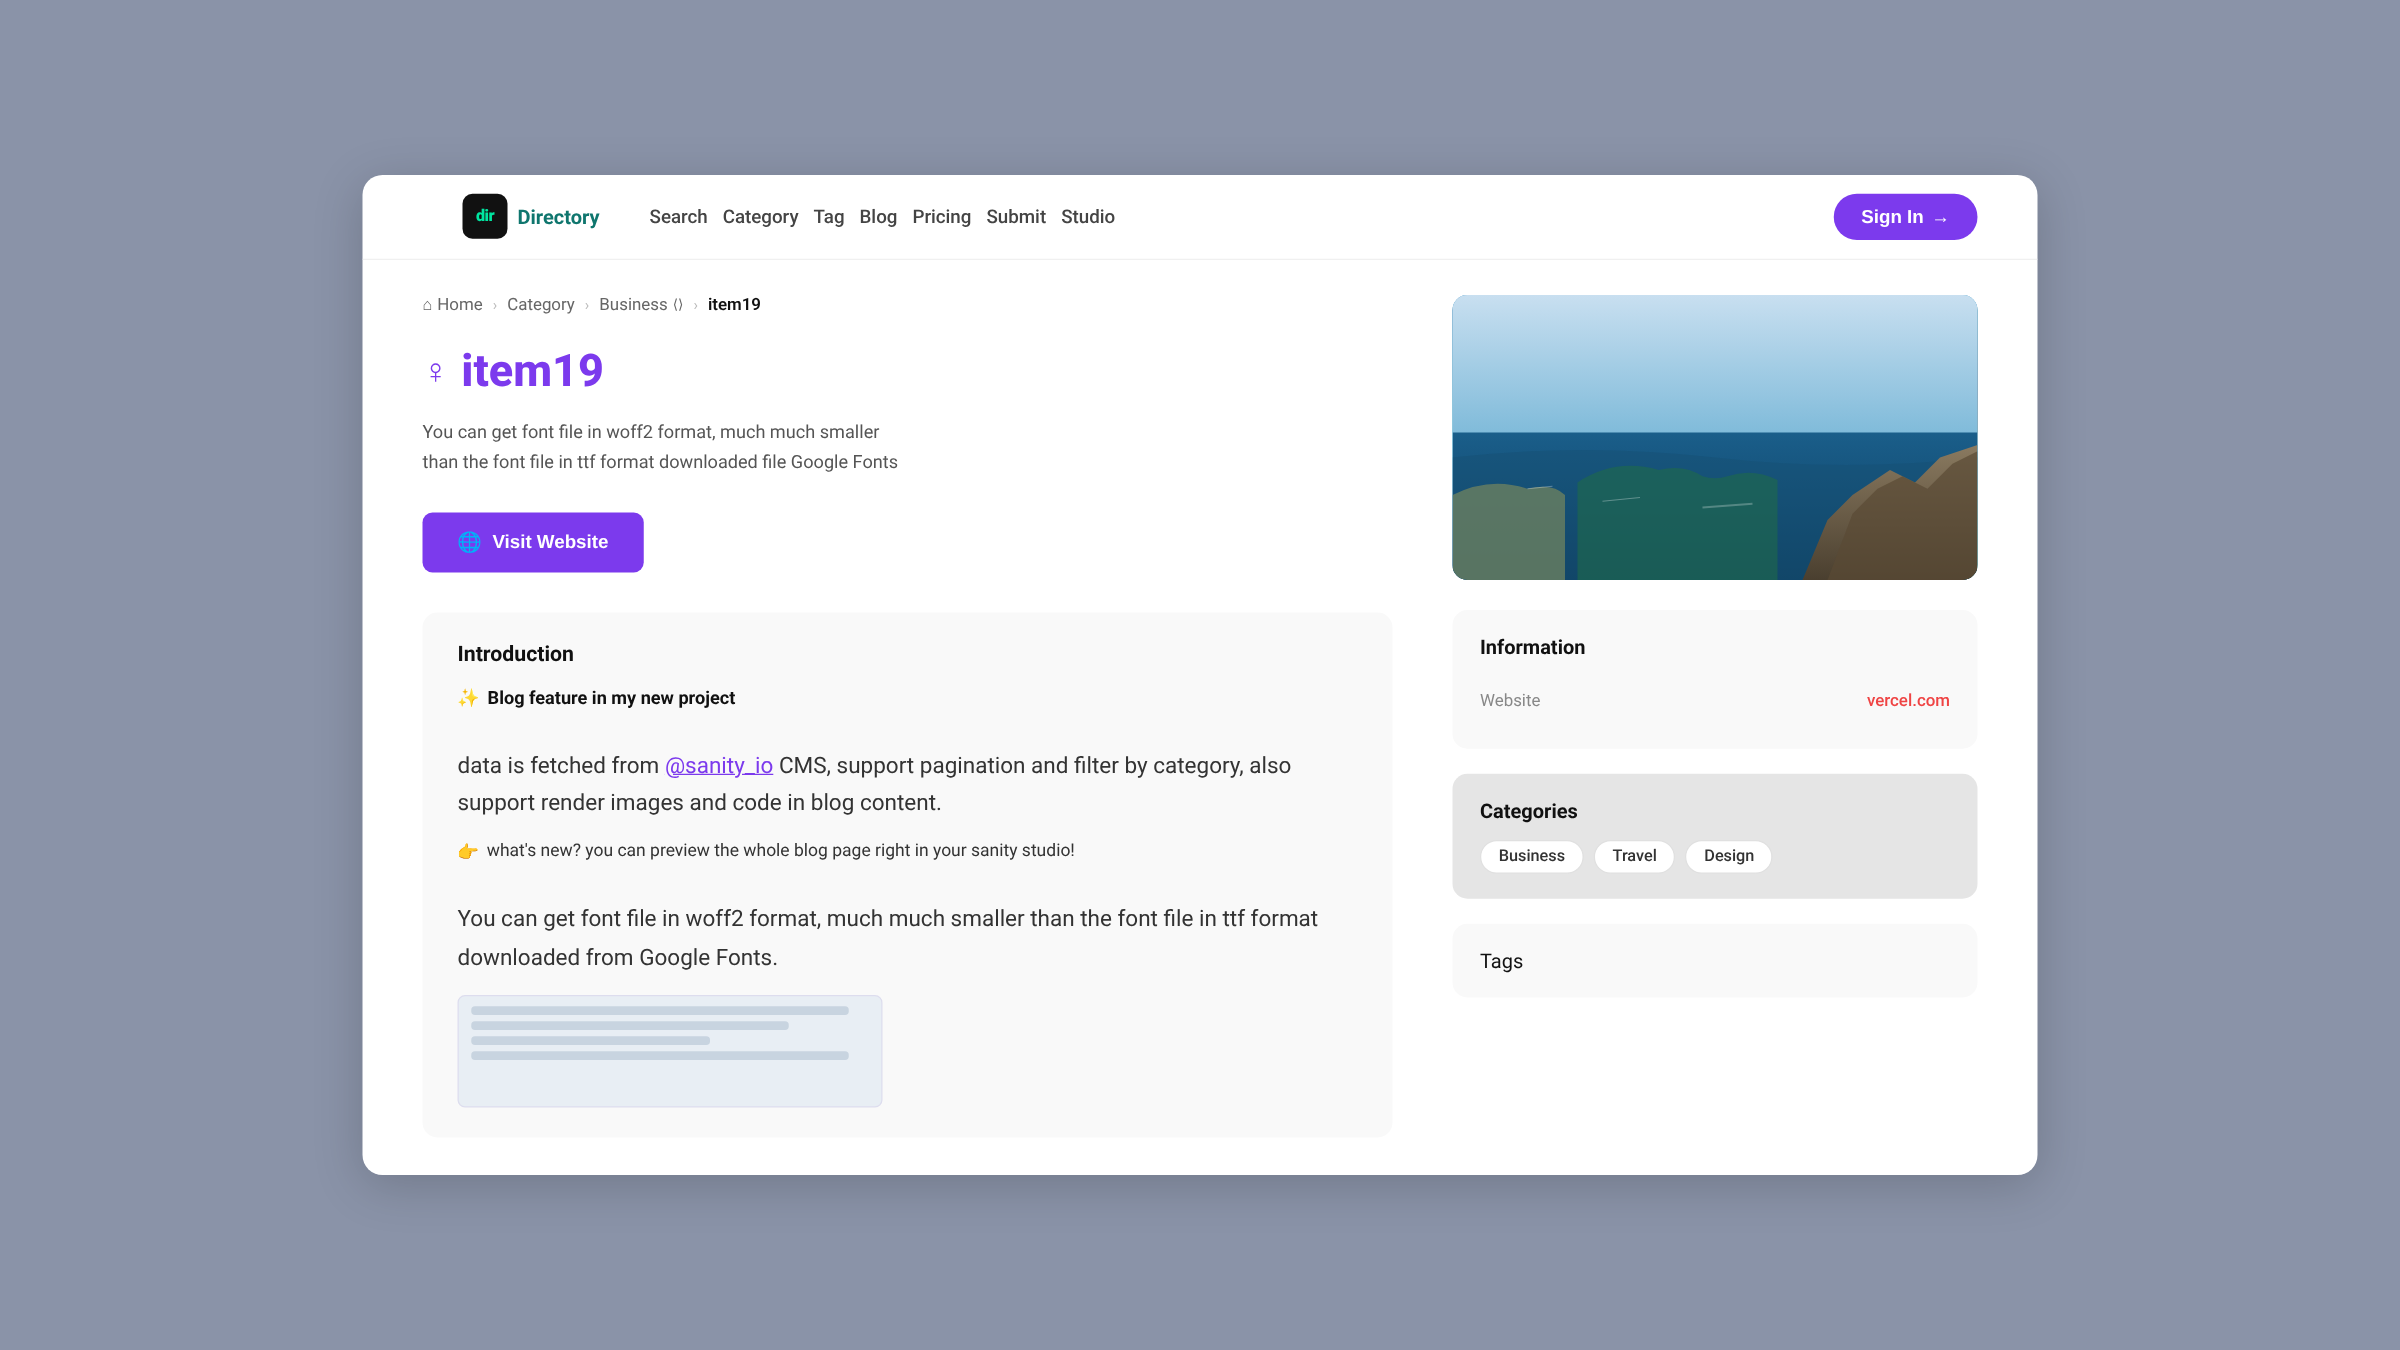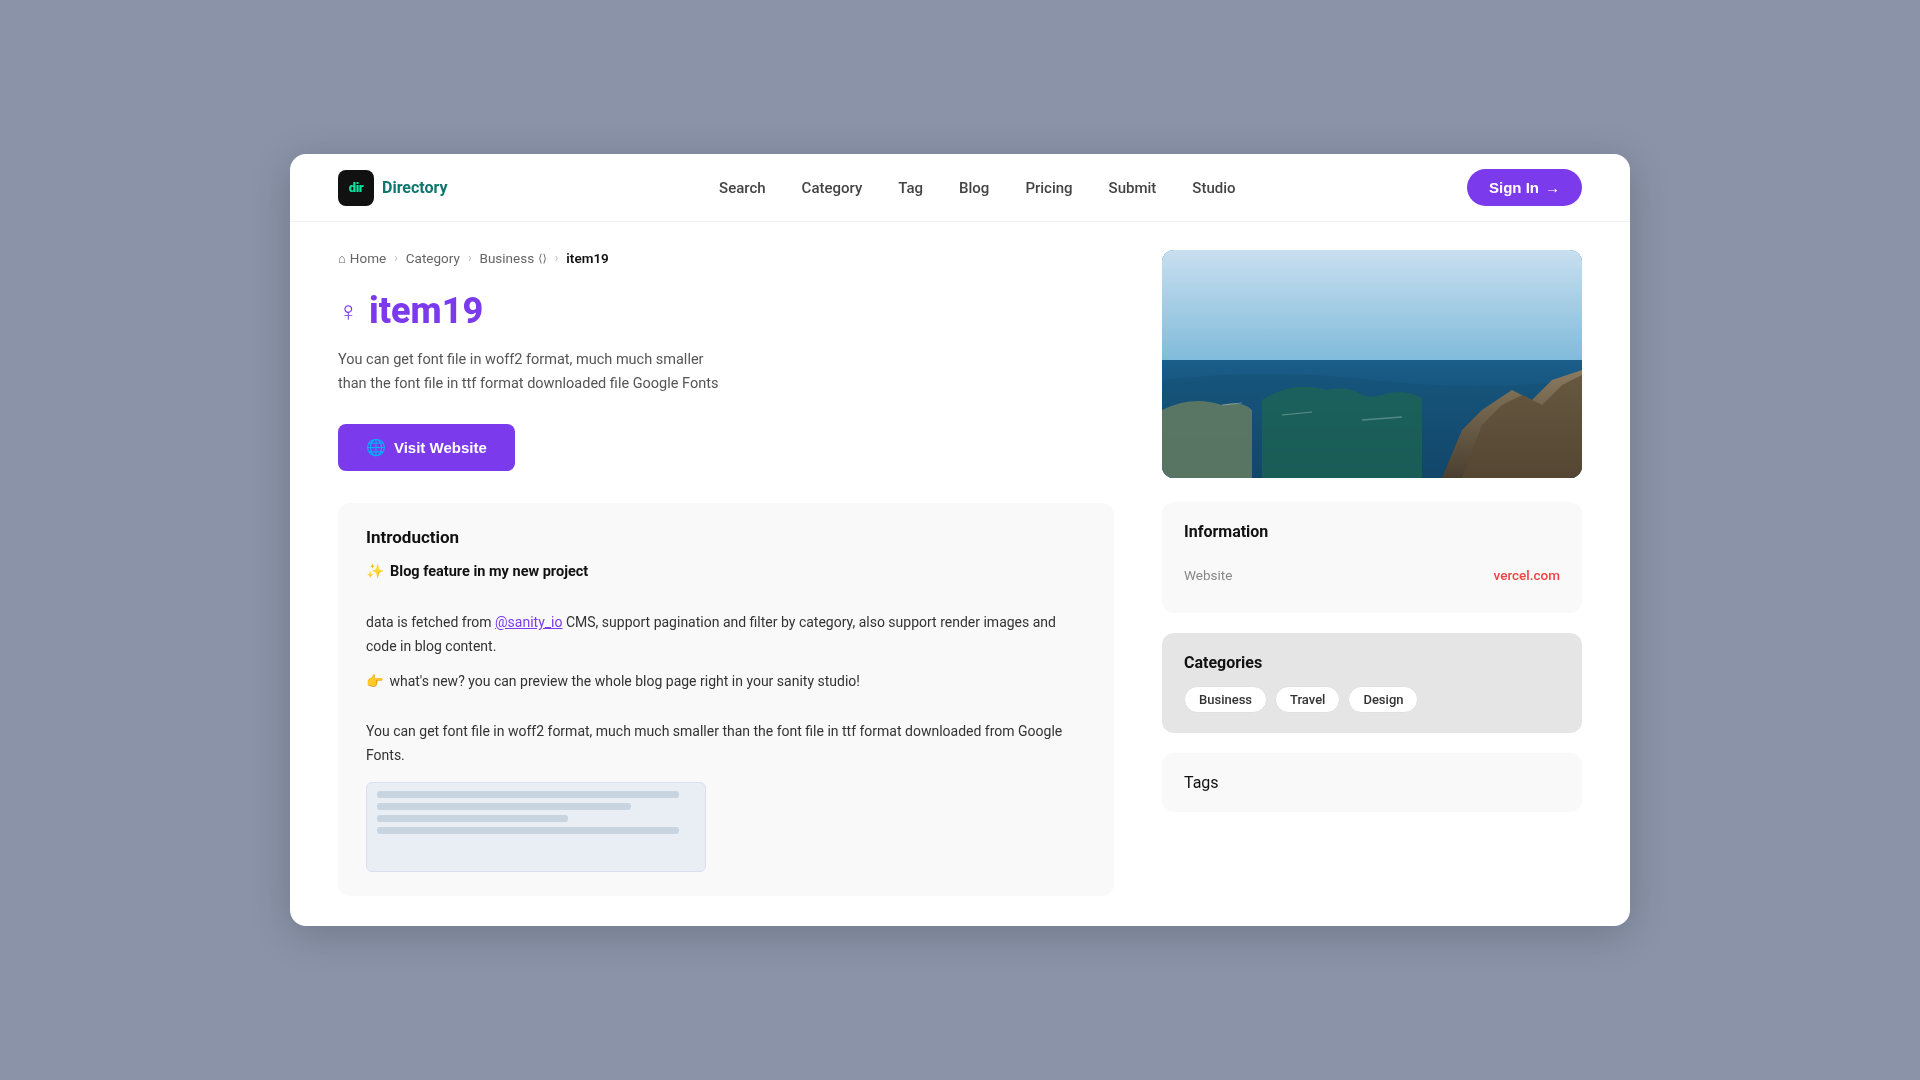--- a/index.html
+++ b/index.html
@@ -27,20 +27,21 @@
       padding: 0 48px;
       height: 68px;
       border-bottom: 1px solid #f0f0f0;
     }
     .logo {
       display: flex;
       align-items: center;
       gap: 8px;
       margin-right: 40px;
       text-decoration: none;
+      margin-left: 32px;
     }
     .logo-icon {
       width: 36px;
       height: 36px;
       background: #111;
       border-radius: 8px;
       display: flex;
       align-items: center;
       justify-content: center;
       color: #00e5a0;
@@ -48,23 +49,22 @@
       font-size: 13px;
       letter-spacing: -0.5px;
     }
     .logo-text {
       font-size: 16px;
       font-weight: 700;
       color: #0f766e;
     }
     .nav-links {
       display: flex;
-      gap: 36px;
+      gap: 12px;
       flex: 1;
-      justify-content: center;
     }
     .nav-links a {
       text-decoration: none;
       color: #444;
       font-size: 15px;
       font-weight: 500;
     }
     .sign-in-btn {
       background: #7c3aed;
       color: #fff;
@@ -167,21 +167,21 @@
     .intro-card .blog-feature {
       display: flex;
       align-items: flex-start;
       gap: 6px;
       font-weight: 700;
       font-size: 14.5px;
       color: #111;
       margin-bottom: 12px;
     }
     .intro-card p {
-      font-size: 14px;
+      font-size: 18px;
       color: #333;
       line-height: 1.7;
       margin-bottom: 14px;
       margin-top: 31px;
     }
     .intro-card p a {
       color: #7c3aed;
       text-decoration: underline;
     }
     .intro-card .new-feature {

